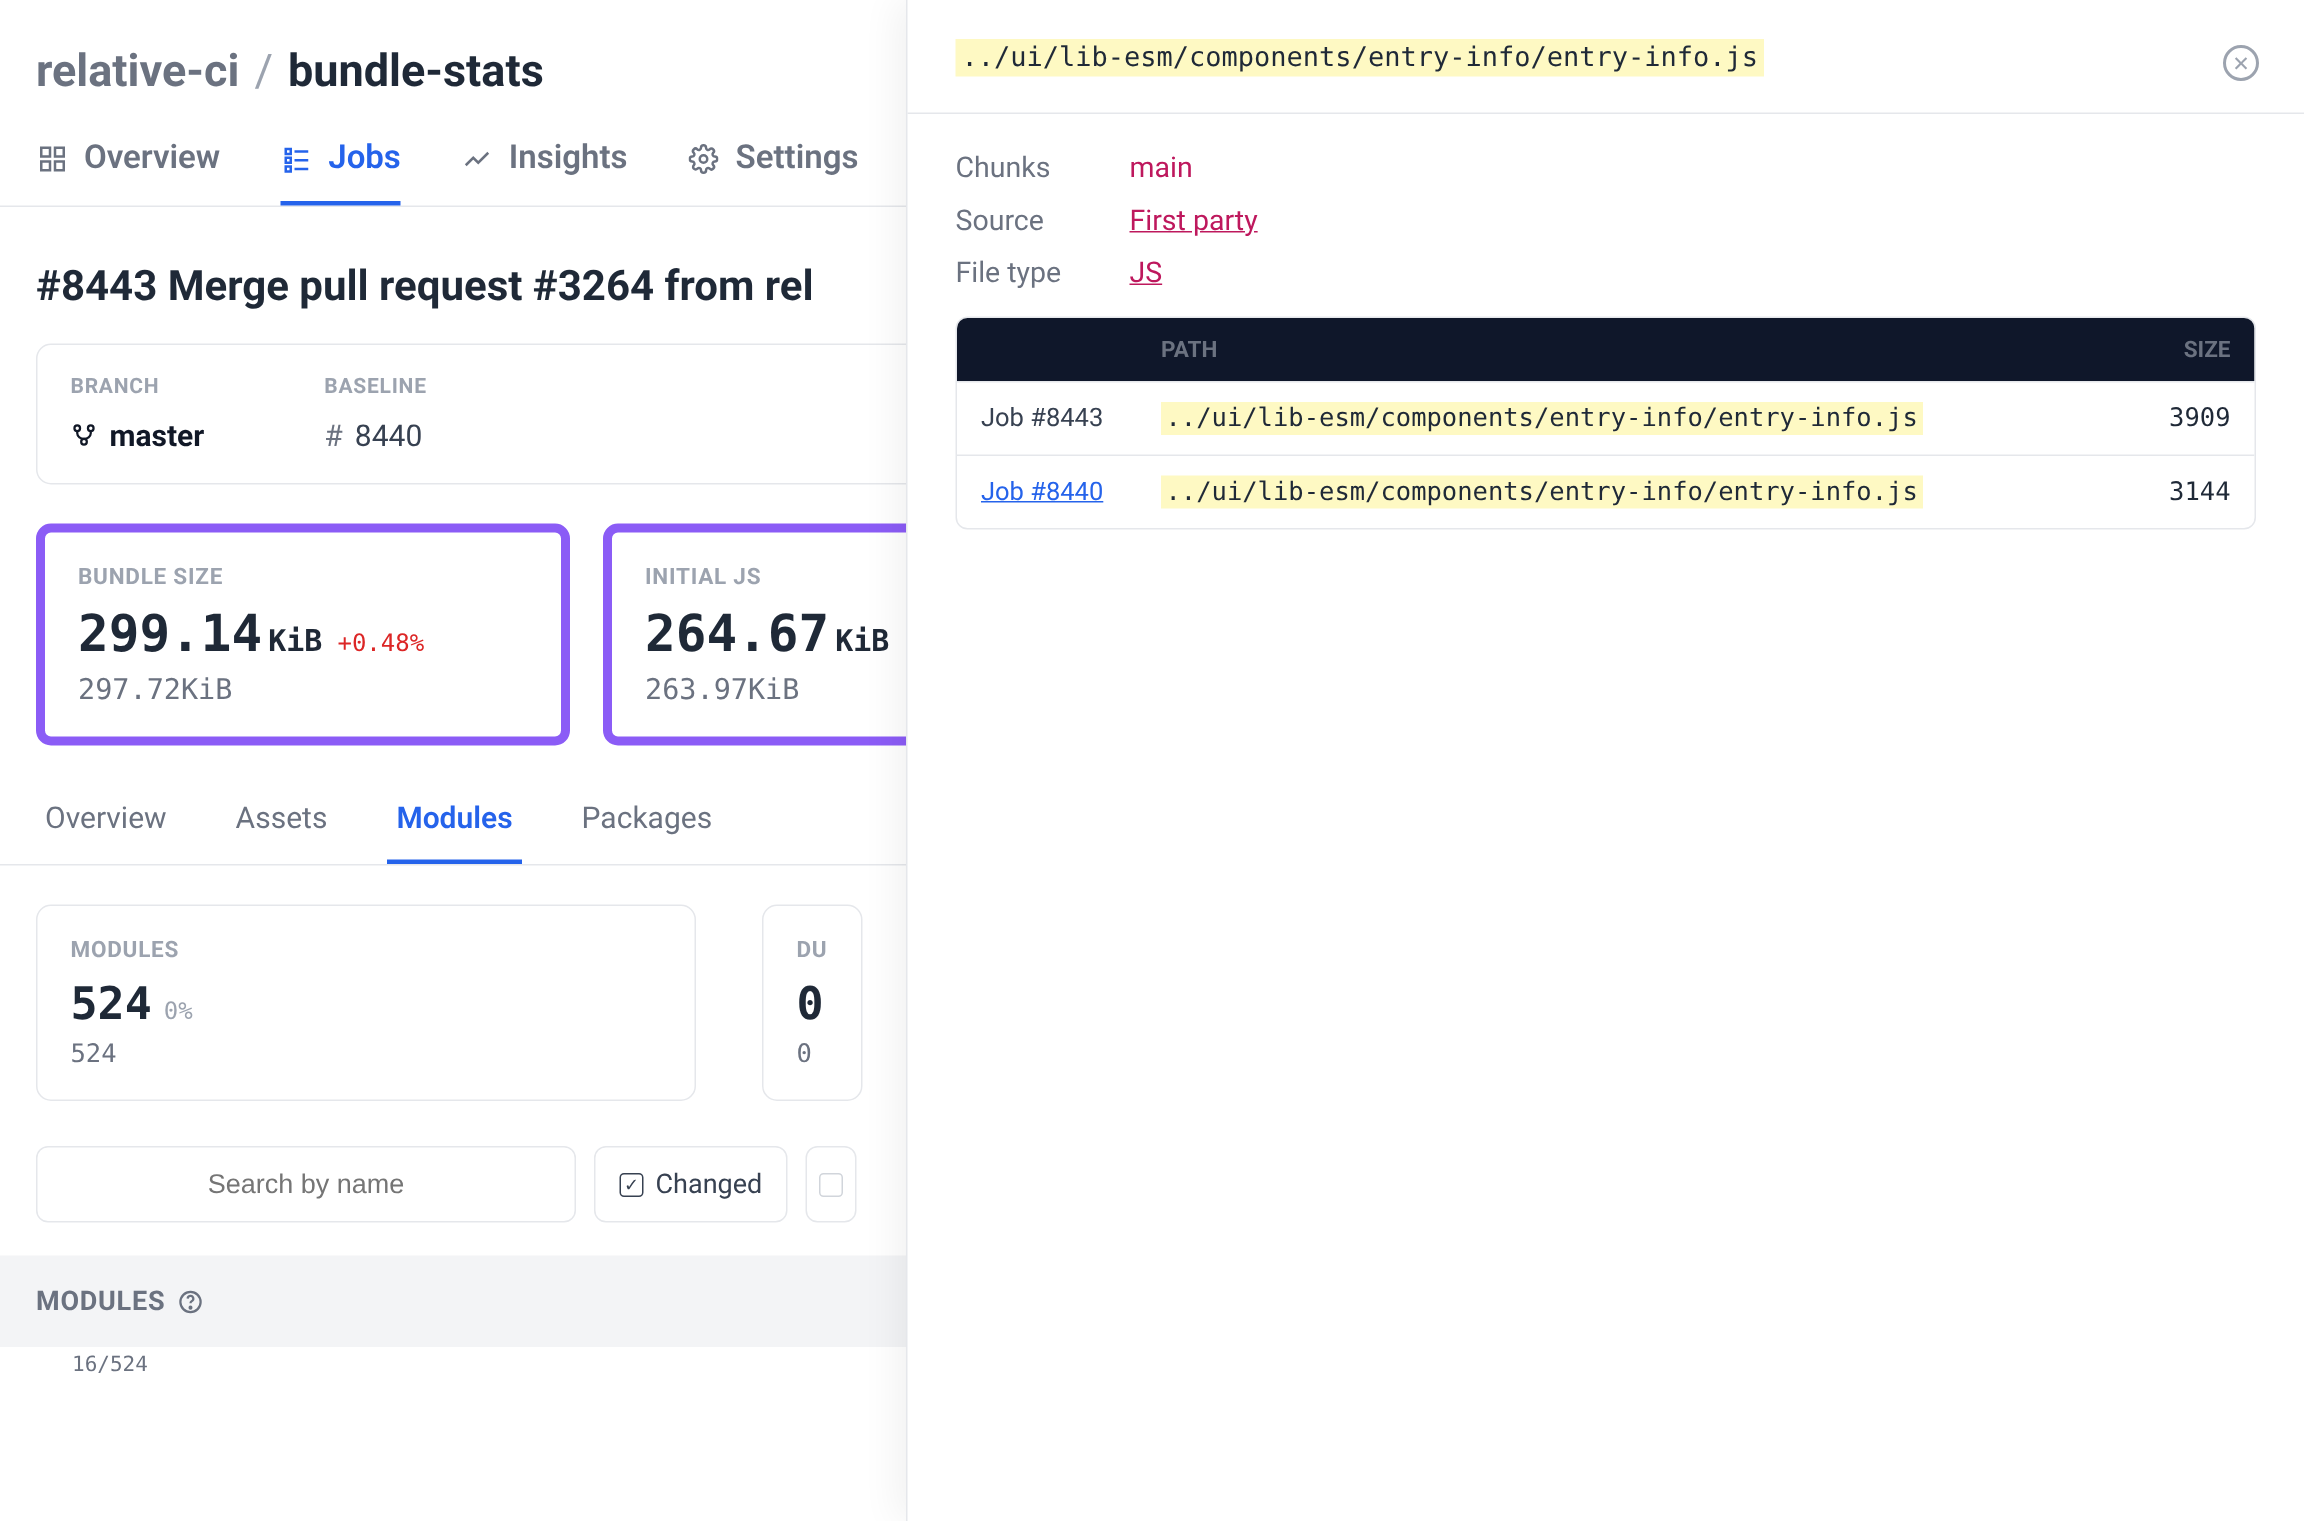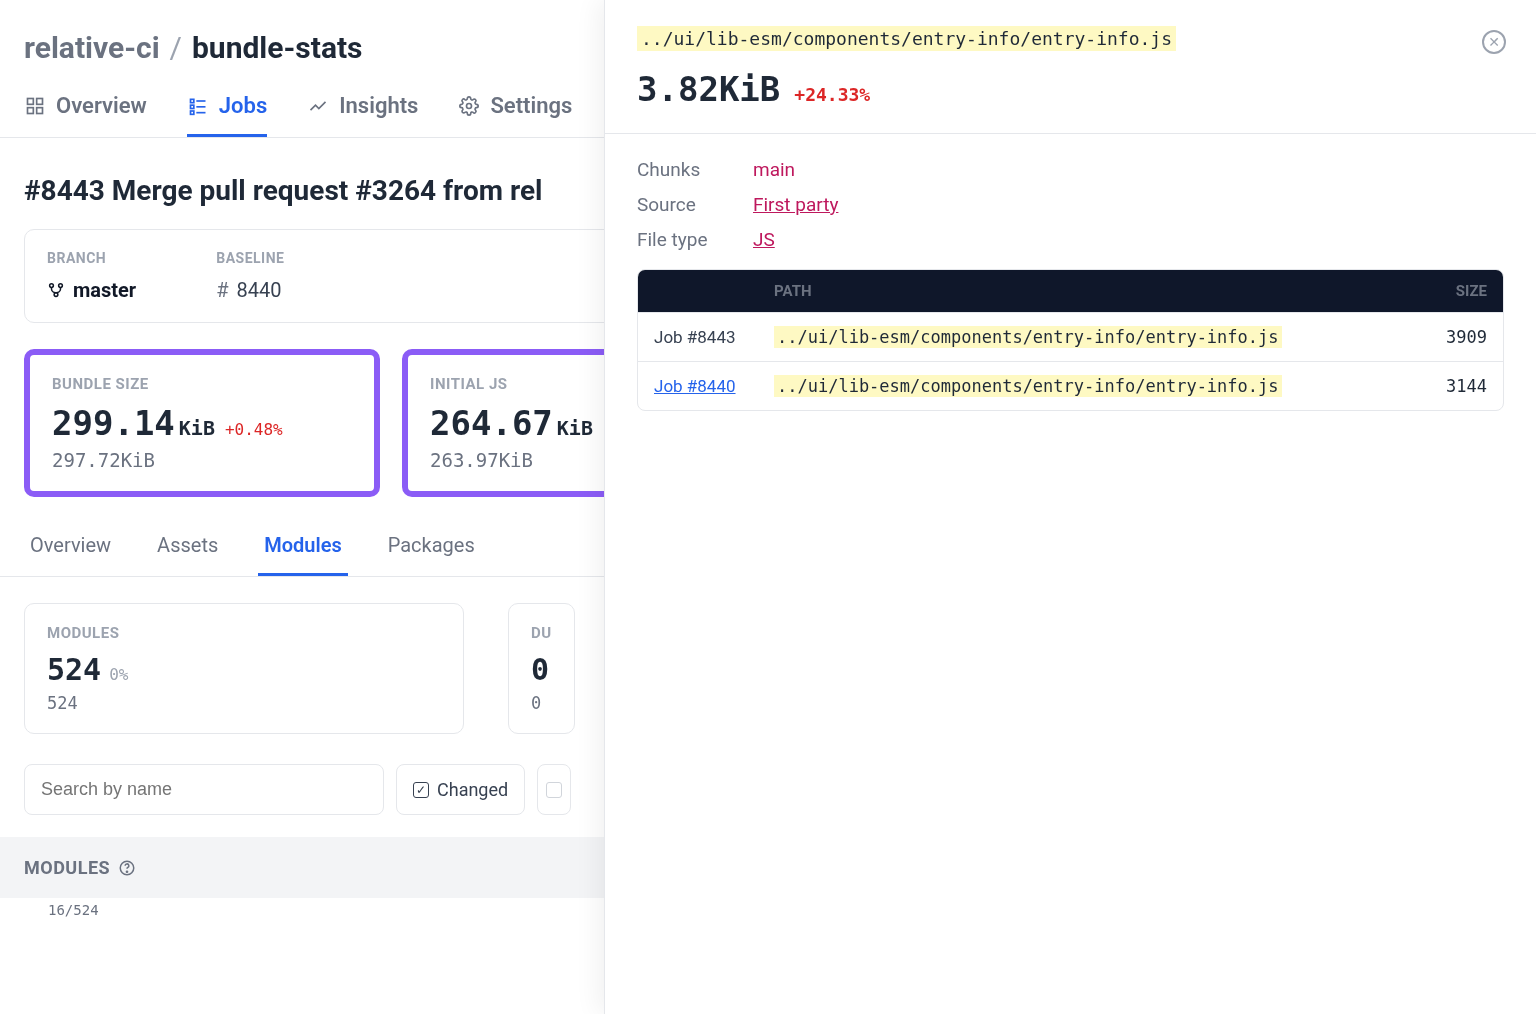--- a/index.html
+++ b/index.html
@@ -105,20 +105,21 @@
 .mod-num { font-size: 30px; font-weight: 800; }
 .mod-pct { font-size: 16px; color: #9ca3af; margin-left: 4px; }
 .filterbar { display: flex; gap: 12px; margin-top: 30px; }
 .search {
   border: 1px solid #e5e7eb;
   border-radius: 8px;
   padding: 14px 16px;
   font-size: 18px;
   color: #6b7280;
   min-width: 360px;
+  text-align: center;
 }
 .chip {
   border: 1px solid #e5e7eb;
   border-radius: 8px;
   padding: 12px 16px;
   font-size: 18px;
   color: #374151;
   display: flex;
   align-items: center;
   gap: 8px;
@@ -348,24 +349,20 @@
     </span>
   </div>
   <div class="section-sub mono">16/524</div>
 </div>
 
 <div class="panel">
   <div class="closebtn">
     <span>✕</span>
   </div>
   <span class="path mono">../ui/lib-esm/components/entry-info/entry-info.js</span>
-  <div class="size-line">
-    <span class="size-big mono">3.82KiB</span>
-    <span class="size-delta mono">+24.33%</span>
-  </div>
 
   <div class="divider"></div>
 
   <div class="kv">
     <span class="k">Chunks</span>
     <span class="v"><span class="link">main</span></span>
   </div>
   <div class="kv">
     <span class="k">Source</span>
     <span class="v"><span class="link und">First party</span></span>

